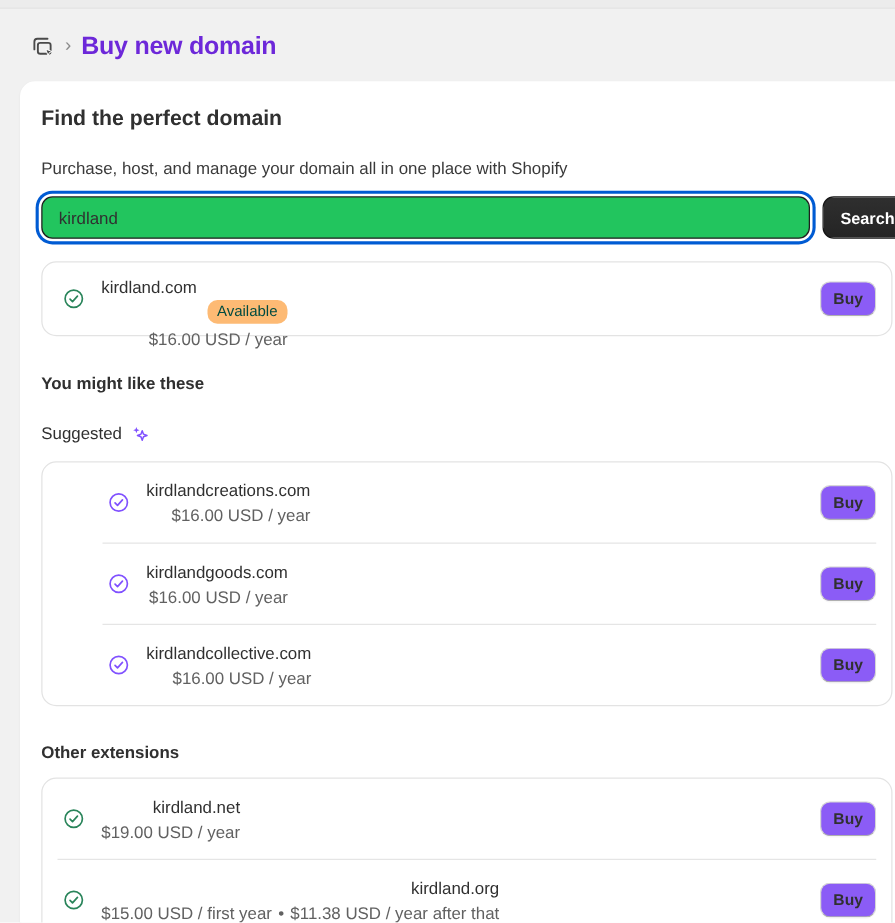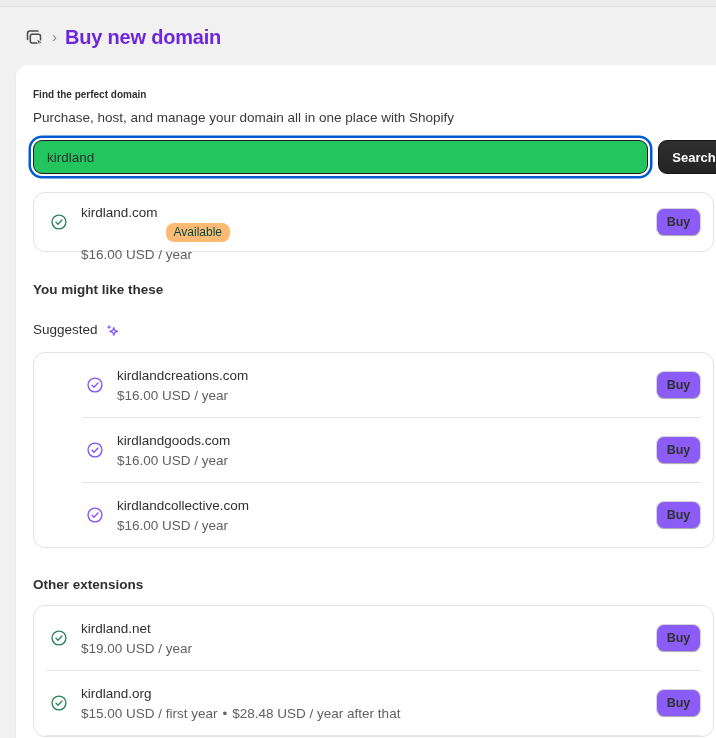--- a/index.html
+++ b/index.html
@@ -23,21 +23,21 @@
   .card {
     margin-left: 16px;
     width: 724px;
     min-height: 820px;
     background: #ffffff;
     border-radius: 12px;
     box-shadow: 0 1px 2px rgba(0,0,0,0.06);
     padding: 20px 26px 40px 17px;
   }
 
-  .intro-heading { font-size: 10px; font-weight: 700; color: #303030; line-height: 20px; margin-bottom: 3px; }
+  .intro-heading { font-size: 17px; font-weight: 700; color: #303030; line-height: 20px; margin-bottom: 20px; }
   .intro-sub     { font-size: 13.5px; color: #3a3a3a; line-height: 20px; }
 
   .search-row { display: flex; align-items: center; gap: 10px; margin-top: 12px; margin-right: -16px; }
   .search-input {
     flex: 1; height: 34px;
     border: 1.4px solid #1f1f1f; border-radius: 9px;
     padding: 0 13px; font-size: 13.5px; color: #303030;
     font-family: "Liberation Sans", sans-serif;
     outline: none;
     box-shadow: 0 0 0 2px #ffffff, 0 0 0 4.5px #005bd3;
@@ -59,21 +59,21 @@
   .list-card.single { margin-top: 18px; }
   .row { display: flex; align-items: center; height: 64px; padding: 0 12px 0 16px; }
   .list-card.single .row { height: 58px; }
   .row-divider { border-top: 1px solid #e5e5e5; margin: 0 12px; }
 
   .check-icon { width: 18px; height: 18px; flex: none; margin-right: 13px; }
   .check-icon svg { width: 18px; height: 18px; display: block; }
   .check-icon.green  { color: #29845a; }
   .check-icon.purple { color: #8051ff; }
 
-  .row-text { display: flex; flex-direction: column; gap: 5px; }
+  .row-text { display: flex; flex-direction: column; gap: 5px; align-items: flex-end; }
   .domain-line { font-size: 13.5px; color: #303030; line-height: 15px; display: flex; align-items: center; }
   .price-line  { font-size: 13.5px; color: #616161; line-height: 15px; }
   .price-line .sep { color: #616161; padding: 0 5px; }
 
   .badge {
     display: inline-block; margin-left: 8px;
     background: #fdba74; color: #014b40;
     font-size: 12px; font-weight: 400; line-height: 16px;
     padding: 1.5px 8px; border-radius: 8px; margin-top: 40px;
   }
@@ -236,21 +236,21 @@
         <svg viewBox="0 0 20 20" fill="none">
           <circle cx="10" cy="10" r="7.7" stroke="currentColor" stroke-width="1.5"></circle>
           <path d="M6.7 10.3 l2.2 2.2 4.4-4.8" stroke="currentColor" stroke-width="1.5" stroke-linecap="round" stroke-linejoin="round"></path>
         </svg>
       </span>
       <span class="row-text">
         <span class="domain-line">
             <span>kirdland.org</span>
           </span>
         <span class="price-line">
-          <span>$15.00 USD / first year</span><span class="sep">•</span><span>$28.48 USD / year after that</span>
+          <span>$15.00 USD / first year</span><span class="sep">•</span><span>$11.38 USD / year after that</span>
         </span>
       </span>
       <button class="buy-btn">Buy</button>
     </div>
     <div class="row-divider"></div>
 
   </div>
 
 </div>
 

